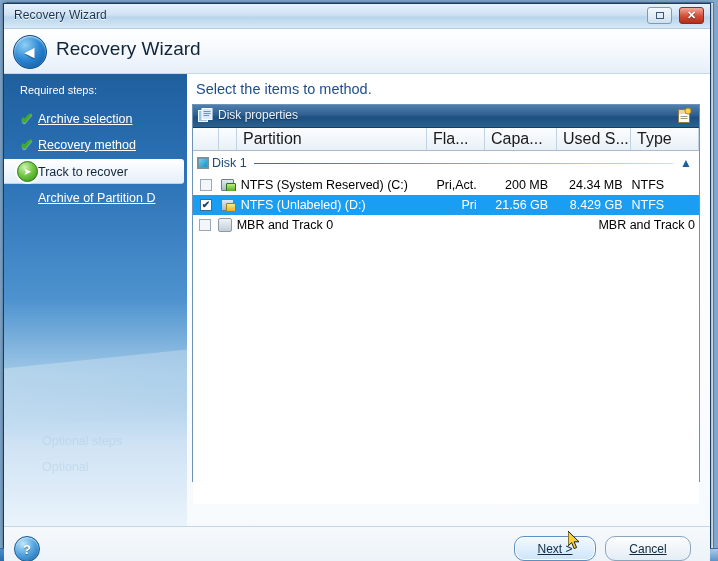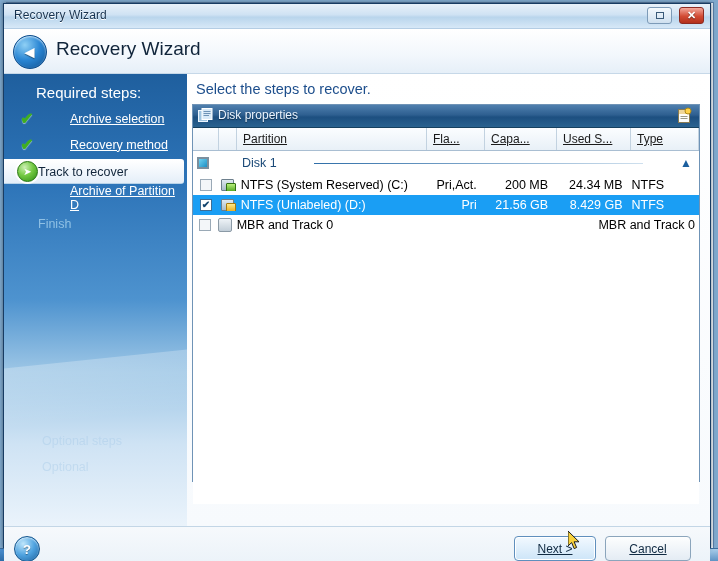--- a/index.html
+++ b/index.html
@@ -87,30 +87,30 @@
     position:absolute;left:0;top:0;width:183px;height:452px;
     background:linear-gradient(to bottom,#1f5f9e 0%,#2d74b8 24%,#4e93cf 50%,#9ec7e6 66%,#cfe3f4 82%,#eaf3fb 100%);
     overflow:hidden;
   }
   #sidebar:after{
     content:"";position:absolute;left:0;top:285px;width:183px;height:60px;
     background:linear-gradient(to bottom,rgba(255,255,255,.25),rgba(255,255,255,0));
     transform:skewY(-6deg);
   }
   #sb-title{
-    position:absolute;left:32px;top:10px;font-size:15px;color:#ffffff;
+    position:absolute;left:16px;top:10px;font-size:11px;color:#ffffff;
   }
   .sb-item{
     position:absolute;left:0;width:183px;height:23px;
     display:flex;align-items:center;
   }
   .sb-icon{width:22px;display:flex;align-items:center;justify-content:center;
     margin-left:12px;flex:0 0 22px;}
   .sb-label{font-size:12.5px;color:#ffffff;}
-  .sb-link{text-decoration:underline;margin-left:32px;}
+  .sb-link{text-decoration:underline;}
   .sb-active{
     background:linear-gradient(to bottom,#ffffff 0%,#f2f7fc 50%,#e4eef8 100%);
     border-top:1px solid #ffffff;border-bottom:1px solid #b9d3e8;
     width:180px;border-radius:0 3px 3px 0;
   }
   .sb-active .sb-label{color:#12263b;}
   .sb-dim{color:#8fc0e4;}
   .check-glyph{
     color:#3fae20;font-size:16px;font-weight:bold;line-height:1;
     text-shadow:0 1px 1px rgba(255,255,255,.55);
@@ -147,27 +147,26 @@
     text-shadow:0 1px 1px rgba(0,0,0,.45);}
   #panel-head-right{position:absolute;right:6px;top:2px;width:17px;height:17px;}
 
   
   #thead{
     display:flex;height:22px;align-items:stretch;
     background:linear-gradient(to bottom,#fbfdff,#e6eef6);
     border-bottom:1px solid #a9bed2;
   }
   .th{
-    font-size:12px;color:#1a1a1a;display:flex;align-items:center;
+    font-size:16px;color:#1a1a1a;display:flex;align-items:center;
     border-right:1px solid #c2d2e0;padding-left:6px;box-sizing:border-box;
     background:linear-gradient(to bottom,#fbfdff,#e8f0f7);
-    text-decoration:underline;
   }
   #tbody{position:relative;height:353px;overflow:hidden;background:#fff;}
-  .disk-row{display:flex;align-items:center;height:24px;padding-left:4px;gap:30px;}
+  .disk-row{display:flex;align-items:center;height:24px;padding-left:4px;}
   .disk-icon{
     width:12px;height:12px;border:2px solid #7b8f9e;box-sizing:border-box;
     background:linear-gradient(135deg,#6fd2f2,#1c8fc4);margin-right:3px;
   }
   .disk-label{font-size:12.5px;color:#1b4a78;margin-right:7px;}
   .disk-rule{flex:1;height:1px;background:linear-gradient(to right,#2f6ea8,#cfe0ee);}
   .disk-chev{color:#1b5f9e;font-size:12px;padding:0 7px;line-height:1;}
 
   .row{display:flex;align-items:center;height:20px;font-size:12.5px;color:#000;}
   .row.sel{background:#1a9ef4;color:#fff;}
@@ -207,21 +206,21 @@
   }
   #help-btn{
     position:absolute;left:10px;top:9px;width:24px;height:24px;border-radius:50%;
     background:radial-gradient(circle at 34% 28%,#bfe6fb 0%,#4fa3e0 48%,#1a5f9c 100%);
     border:1px solid #14568e;display:flex;align-items:center;justify-content:center;
     box-shadow:inset 0 1px 2px rgba(255,255,255,.7);
   }
   #help-btn span{color:#fff;font-size:13px;font-weight:bold;line-height:1;
     text-shadow:0 1px 1px rgba(0,0,0,.4);}
   .fbtn{
-    position:absolute;top:9px;height:25px;width:82px;border-radius:4px;
+    position:absolute;top:9px;height:25px;width:82px;border-radius:10px;
     border:1px solid #8ba5bc;box-sizing:border-box;font-size:12px;color:#102a42;
     display:flex;align-items:center;justify-content:center;
     background:linear-gradient(to bottom,#fdfefe,#e4ecf4);
   }
   #btn-next{right:114px;width:82px;
     border-color:#5f8fbd;
     background:linear-gradient(to bottom,#f2f9ff,#cde5f8);
     box-shadow:0 0 0 1px #ffffff inset;}
   #btn-cancel{right:19px;width:86px;}
   .ul{text-decoration:underline;}
@@ -285,31 +284,27 @@
             </div>
         </div>
         <div class="sb-label">Track to recover</div>
       </div>
 
       <div class="sb-item" style="top:112px">
         <div class="sb-icon"></div>
         <div class="sb-label sb-link">Archive of Partition D</div>
       </div>
 
-      <div class="sb-item" style="top:138px">
-        <div class="sb-icon"></div>
-        <div class="sb-label sb-dim">Finish</div>
-      </div>
 
       <div class="sb-faint" style="top:360px">Optional steps</div>
       <div class="sb-faint" style="top:386px">Optional</div>
     </div>
 
     <div id="content">
-      <div id="content-title">Select the steps to recover.</div>
+      <div id="content-title">Select the items to method.</div>
 
       <div id="panel">
 
         <div id="panel-head">
           <div id="panel-head-icon">
             <svg width="15" height="15" viewBox="0 0 15 15">
               <rect x="0.5" y="2.5" width="9" height="11" fill="#9fc4e0" stroke="#eef6ff"></rect>
               <rect x="4" y="0.5" width="10" height="11" fill="#d8e9f7" stroke="#ffffff"></rect>
               <line x1="5.5" y1="3.5" x2="12.5" y2="3.5" stroke="#6f93b6"></line>
               <line x1="5.5" y1="5.5" x2="12.5" y2="5.5" stroke="#6f93b6"></line>

